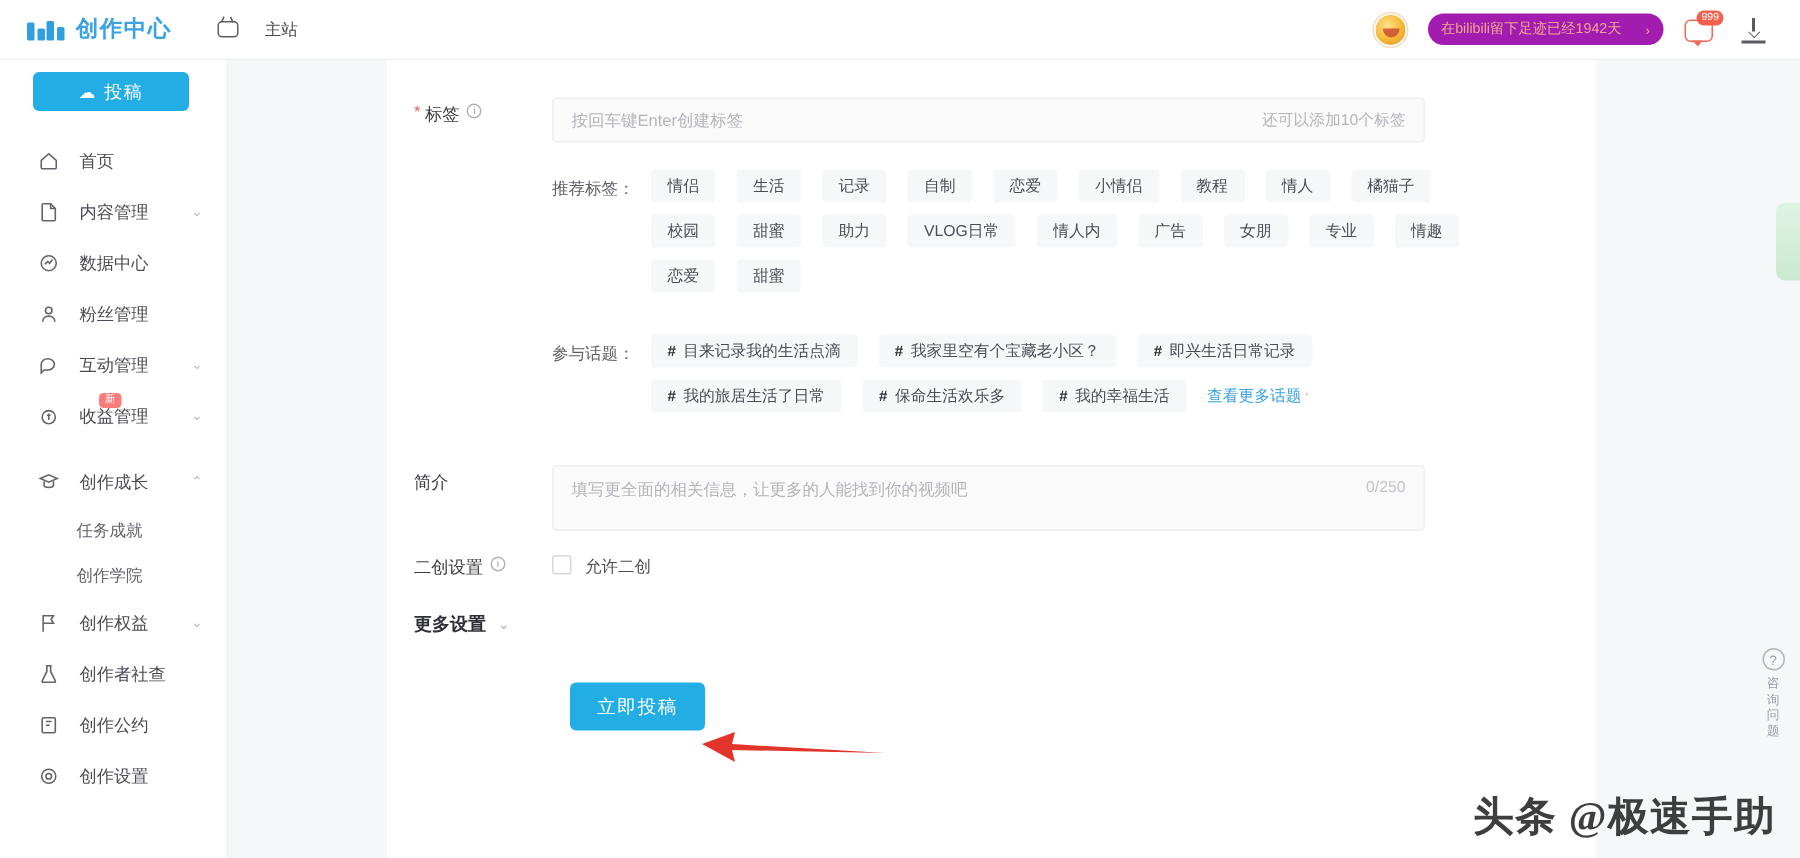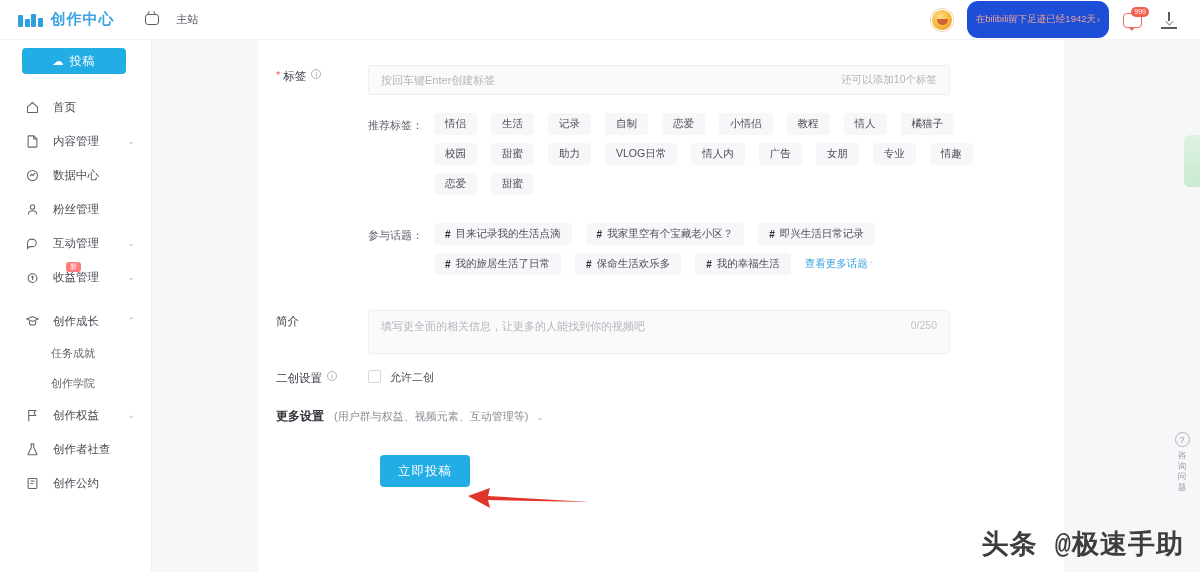--- a/index.html
+++ b/index.html
@@ -50,22 +50,22 @@
   .avatar {
     width: 22px; height: 22px; border-radius: 50%;
     background: radial-gradient(circle at 40% 35%, #ffe08a 0%, #f7b733 55%, #e08b2a 100%);
     border: 1.5px solid #fff; box-shadow: 0 0 0 1px #f0d9b5; position: relative;
   }
   .avatar::after {
     content: ""; position: absolute; left: 5px; top: 9px; width: 11px; height: 6px;
     border-radius: 0 0 6px 6px; background: #c8452f; opacity: .8;
   }
   .signin-pill {
-    display: flex; align-items: center; gap: 1px; height: 37px; padding: 0 9px;
-    background: #1d4ed8; border-radius: 11px;
+    display: flex; align-items: center; gap: 16px; height: 21px; padding: 0 9px;
+    background: #a21caf; border-radius: 11px;
     font-size: 9.5px; color: #f0a391; white-space: nowrap;
   }
   .signin-pill .chev { font-size: 9px; color: #eeab9a; }
   .msg-icon { position: relative; width: 23px; height: 20px; }
   .msg-icon .bubble {
     position: absolute; left: 0; top: 3px; width: 19px; height: 15px;
     border: 1.6px solid #f06a5a; border-radius: 4px;
   }
   .msg-icon .bubble::after {
     content: ""; position: absolute; left: 4px; bottom: -4px;
@@ -243,21 +243,21 @@
   .rail-vtext {
     font-size: 8.5px; color: #9a9aa4; line-height: 1.25; text-align: center;
     width: 11px; word-break: break-all;
   }
 
   
   .watermark {
     position: absolute; right: 16px; bottom: 10px;
     font-size: 27px; font-weight: 700; color: #2a2a2a;
     letter-spacing: 1px; opacity: .9;
-    font-family: Liberation Mono, monospace;
+    font-family: Liberation Serif, serif;
   }
 </style>
 </head>
 <body>
 
 <div id="app">
 
   <div class="topbar">
     <div class="brand">
       <span class="brand-mark">
@@ -401,20 +401,29 @@
       <div class="menu-item">
         <span class="mi-ico">
           <svg viewBox="0 0 24 24" fill="none" stroke="currentColor" stroke-width="1.7">
               <rect x="5" y="4" width="14" height="16" rx="1.5"></rect>
               <path d="M9 8h6M9 12h4"></path>
             </svg>
         </span>
         <span>创作公约</span>
       </div>
 
+      <div class="menu-item">
+        <span class="mi-ico">
+          <svg viewBox="0 0 24 24" fill="none" stroke="currentColor" stroke-width="1.7">
+              <circle cx="12" cy="12" r="7.5"></circle>
+              <circle cx="12" cy="12" r="3"></circle>
+            </svg>
+        </span>
+        <span>创作设置</span>
+      </div>
     </div>
   </div>
 
   <div class="main">
     <div class="card">
 
       <div class="row" style="padding-top:20px">
         <div class="row-label">
           <span class="req-star">*</span>
           <span>标签</span>
@@ -507,21 +516,20 @@
         <div class="row-label">
           <span>二创设置</span>
           <span class="info-ico">i</span>
         </div>
         <div class="cb"></div>
         <div class="cb-label">允许二创</div>
       </div>
 
       <div class="more-row" style="margin-top:22px">
         <span class="more-title">更多设置</span>
-        <span class="more-sub">(用户群与权益、视频元素、互动管理等)</span>
         <span class="more-caret">⌄</span>
       </div>
 
       <div class="submit-btn">立即投稿</div>
     </div>
 
     <div class="rail-green"></div>
     <div class="rail-help">
       <div class="help-circle">?</div>
       <div class="rail-vtext">咨询问题</div>

